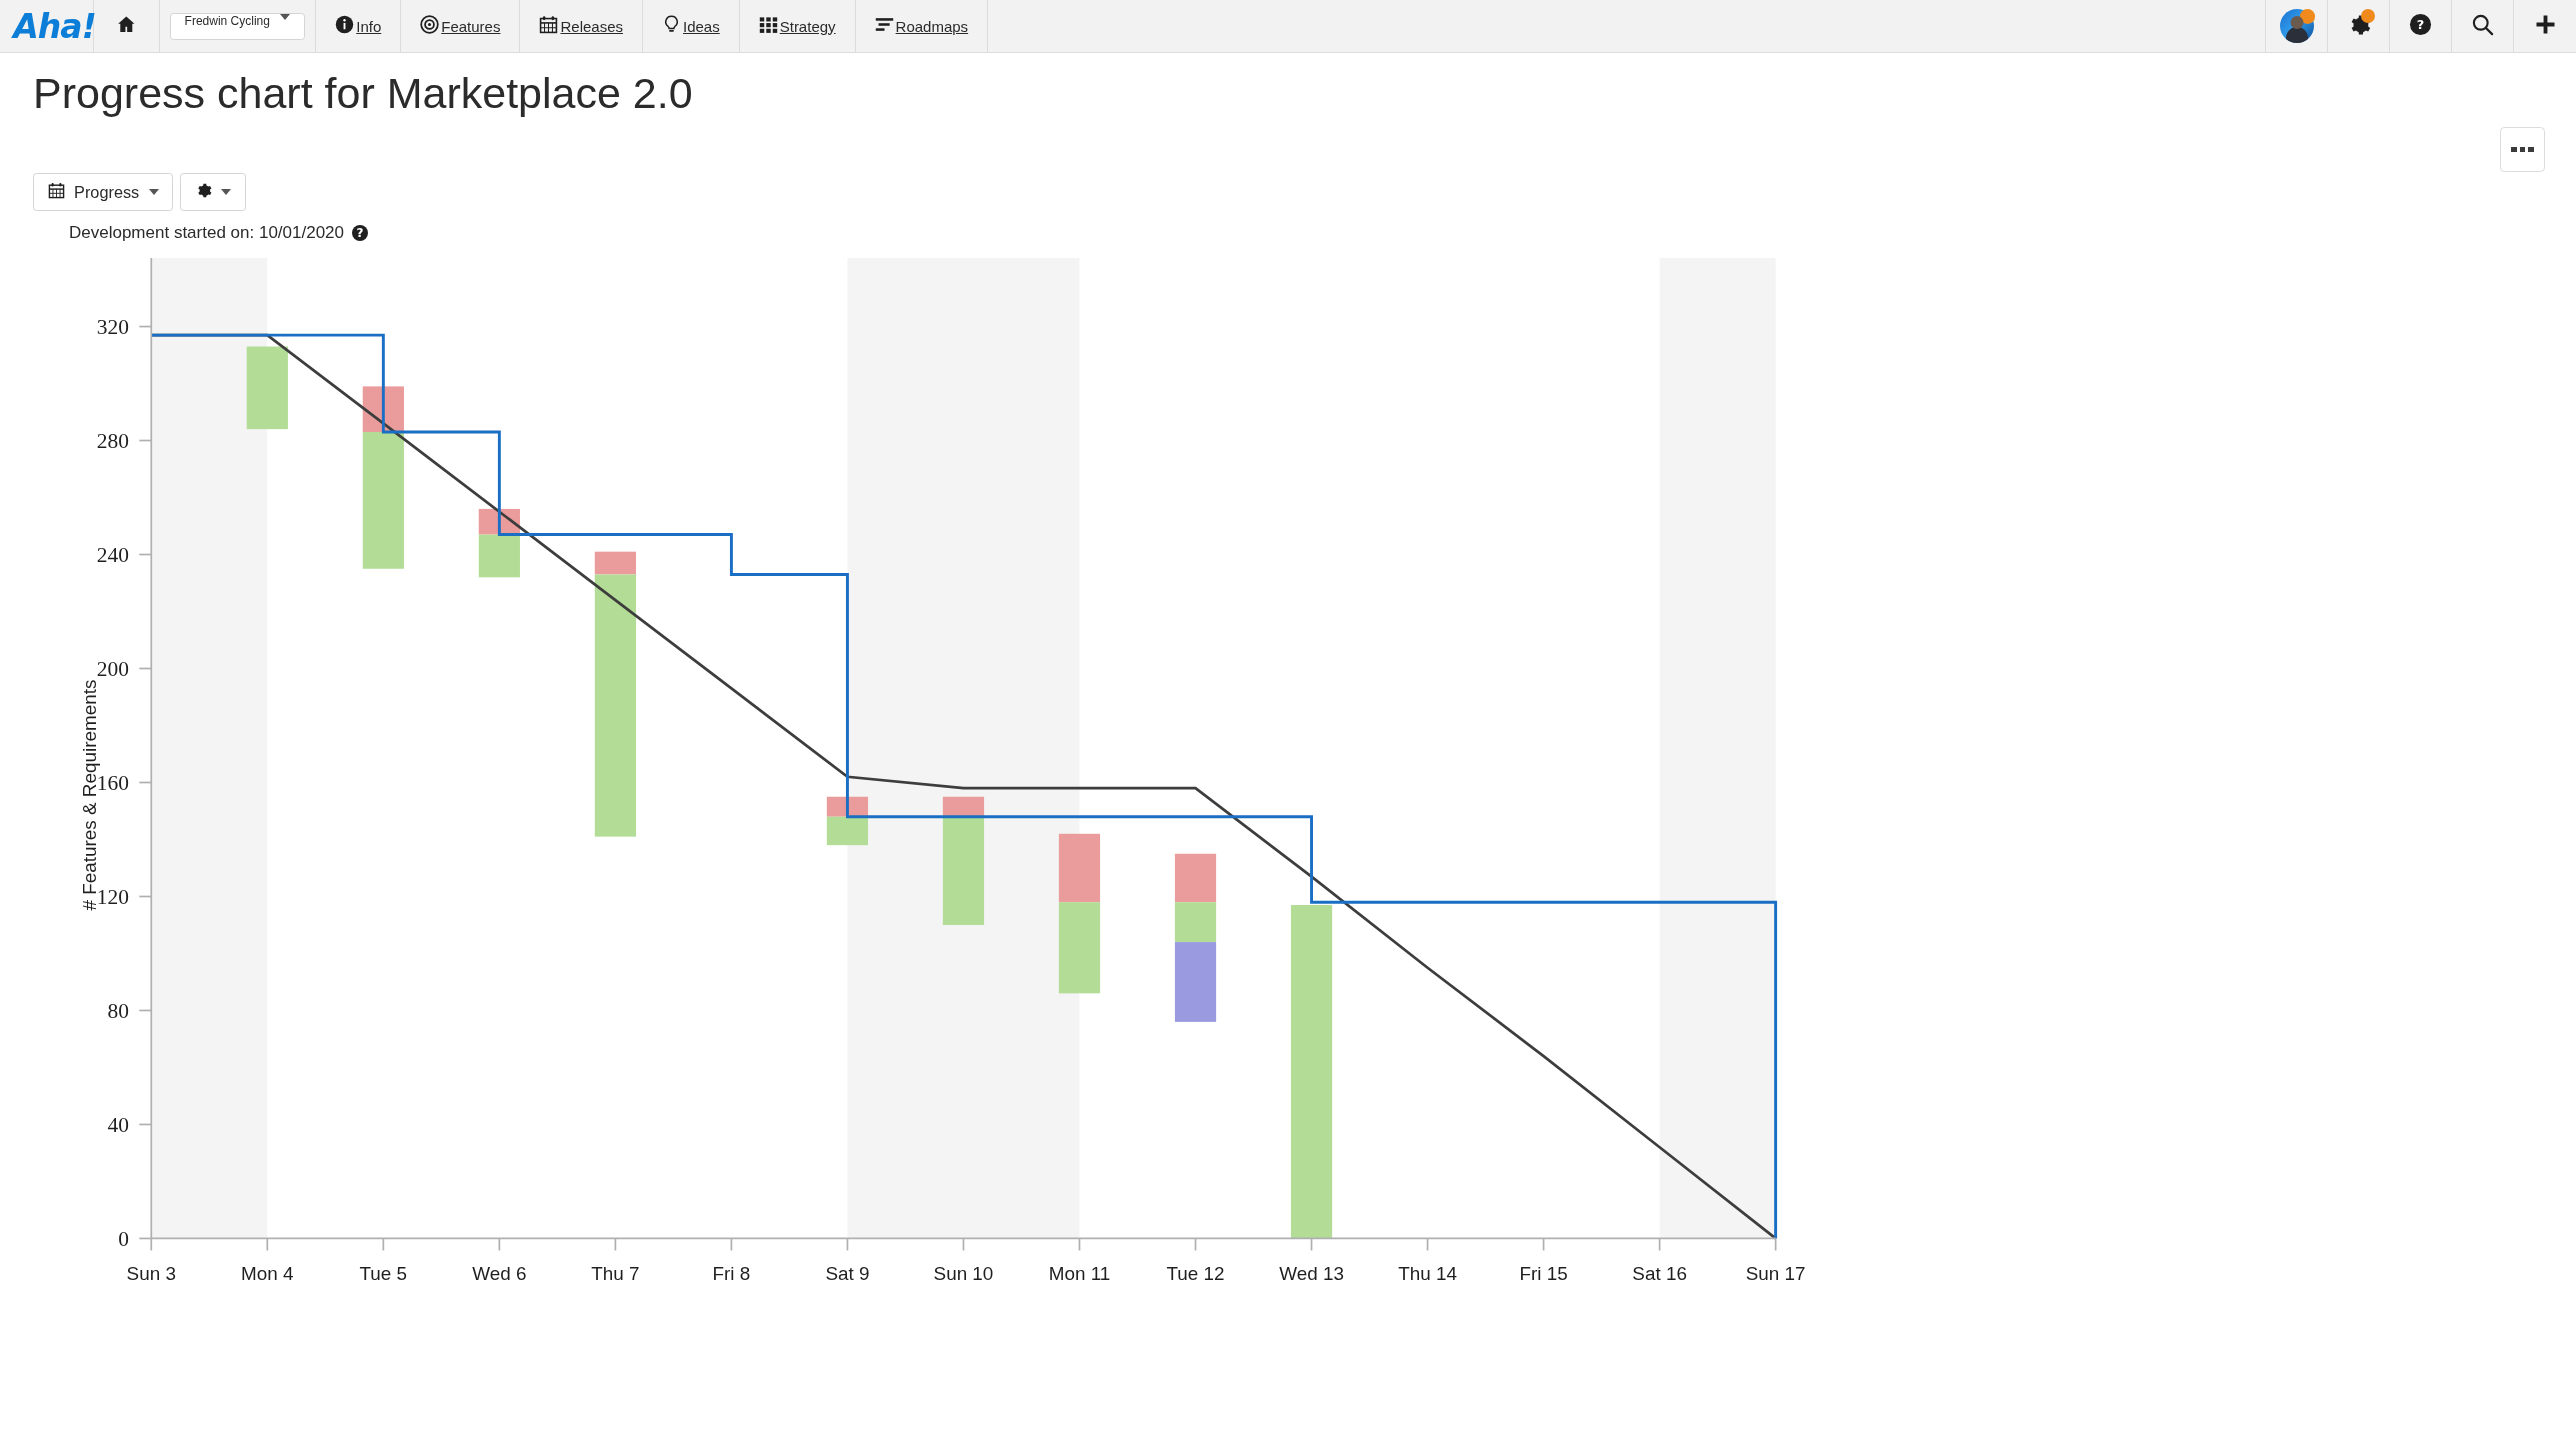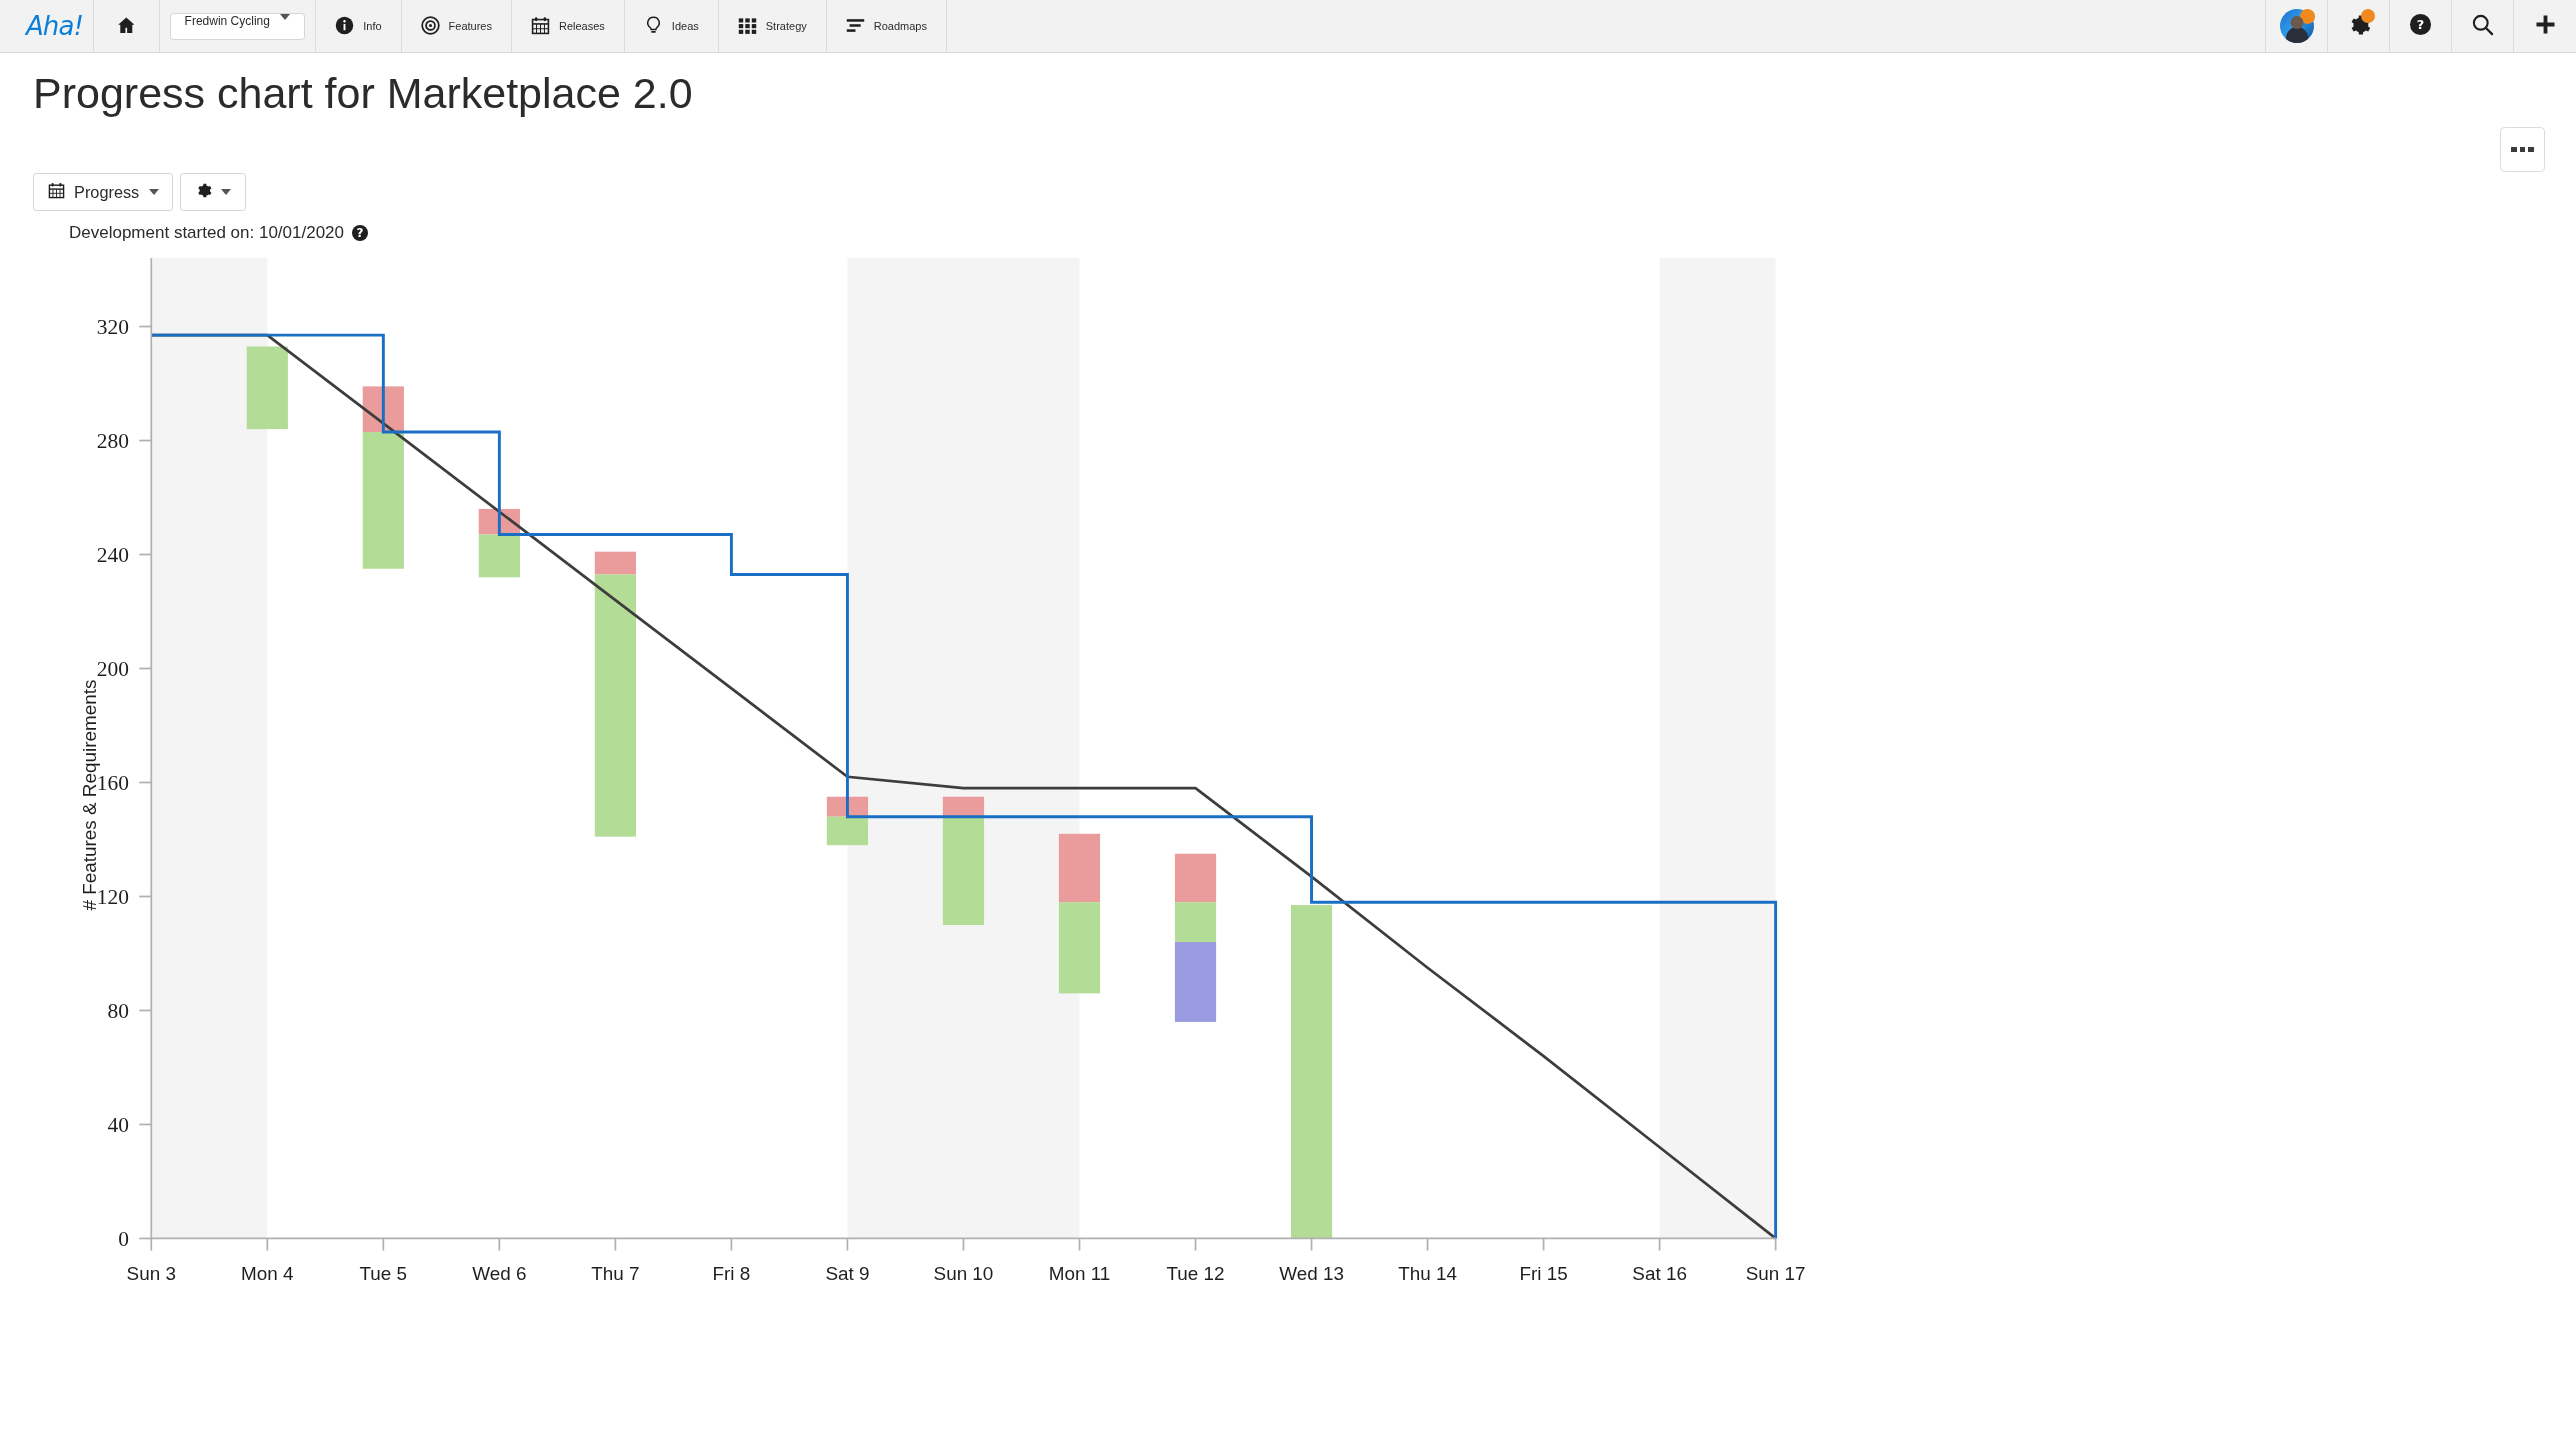--- a/index.html
+++ b/index.html
@@ -19,30 +19,30 @@
     border-bottom:0.9px solid #dcdcdc;
     display:flex; align-items:stretch;
   }
   .nav-logo {
     width:94px; display:flex; align-items:center; justify-content:center;
     border-right:0.9px solid #dcdcdc;
     background:#f2f2f2;
   }
   .nav-logo-text {
     font-family:"DejaVu Sans", sans-serif;
-    font-weight:normal; font-size:26px; color:#0c7ed8; letter-spacing:-0.9px;
+    font-weight:bold; font-size:33px; color:#0c7ed8; letter-spacing:-0.9px;
     font-style:italic;
     margin-left:16px;
   }
   .nav-item {
-    display:flex; align-items:center; gap:9px;
+    display:flex; align-items:center; gap:2px;
     padding:0 19px;
     border-right:0.9px solid #dcdcdc;
-    font-size:11px; color:#2b2b2b;
-    cursor:pointer; white-space:nowrap;
+    font-size:15px; color:#2b2b2b;
+    cursor:pointer; white-space:nowrap;text-decoration:underline;
   }
   .nav-home { padding:0 22px; }
   .nav-project {
     display:flex; align-items:center;
     padding:0 10.3px;
     border-right:0.9px solid #dcdcdc;
   }
   .project-pill {
     background:#fff; border:0.9px solid #d5d5d5; border-radius:3.4px;
     height:27px; display:flex; gap:10.3px;

